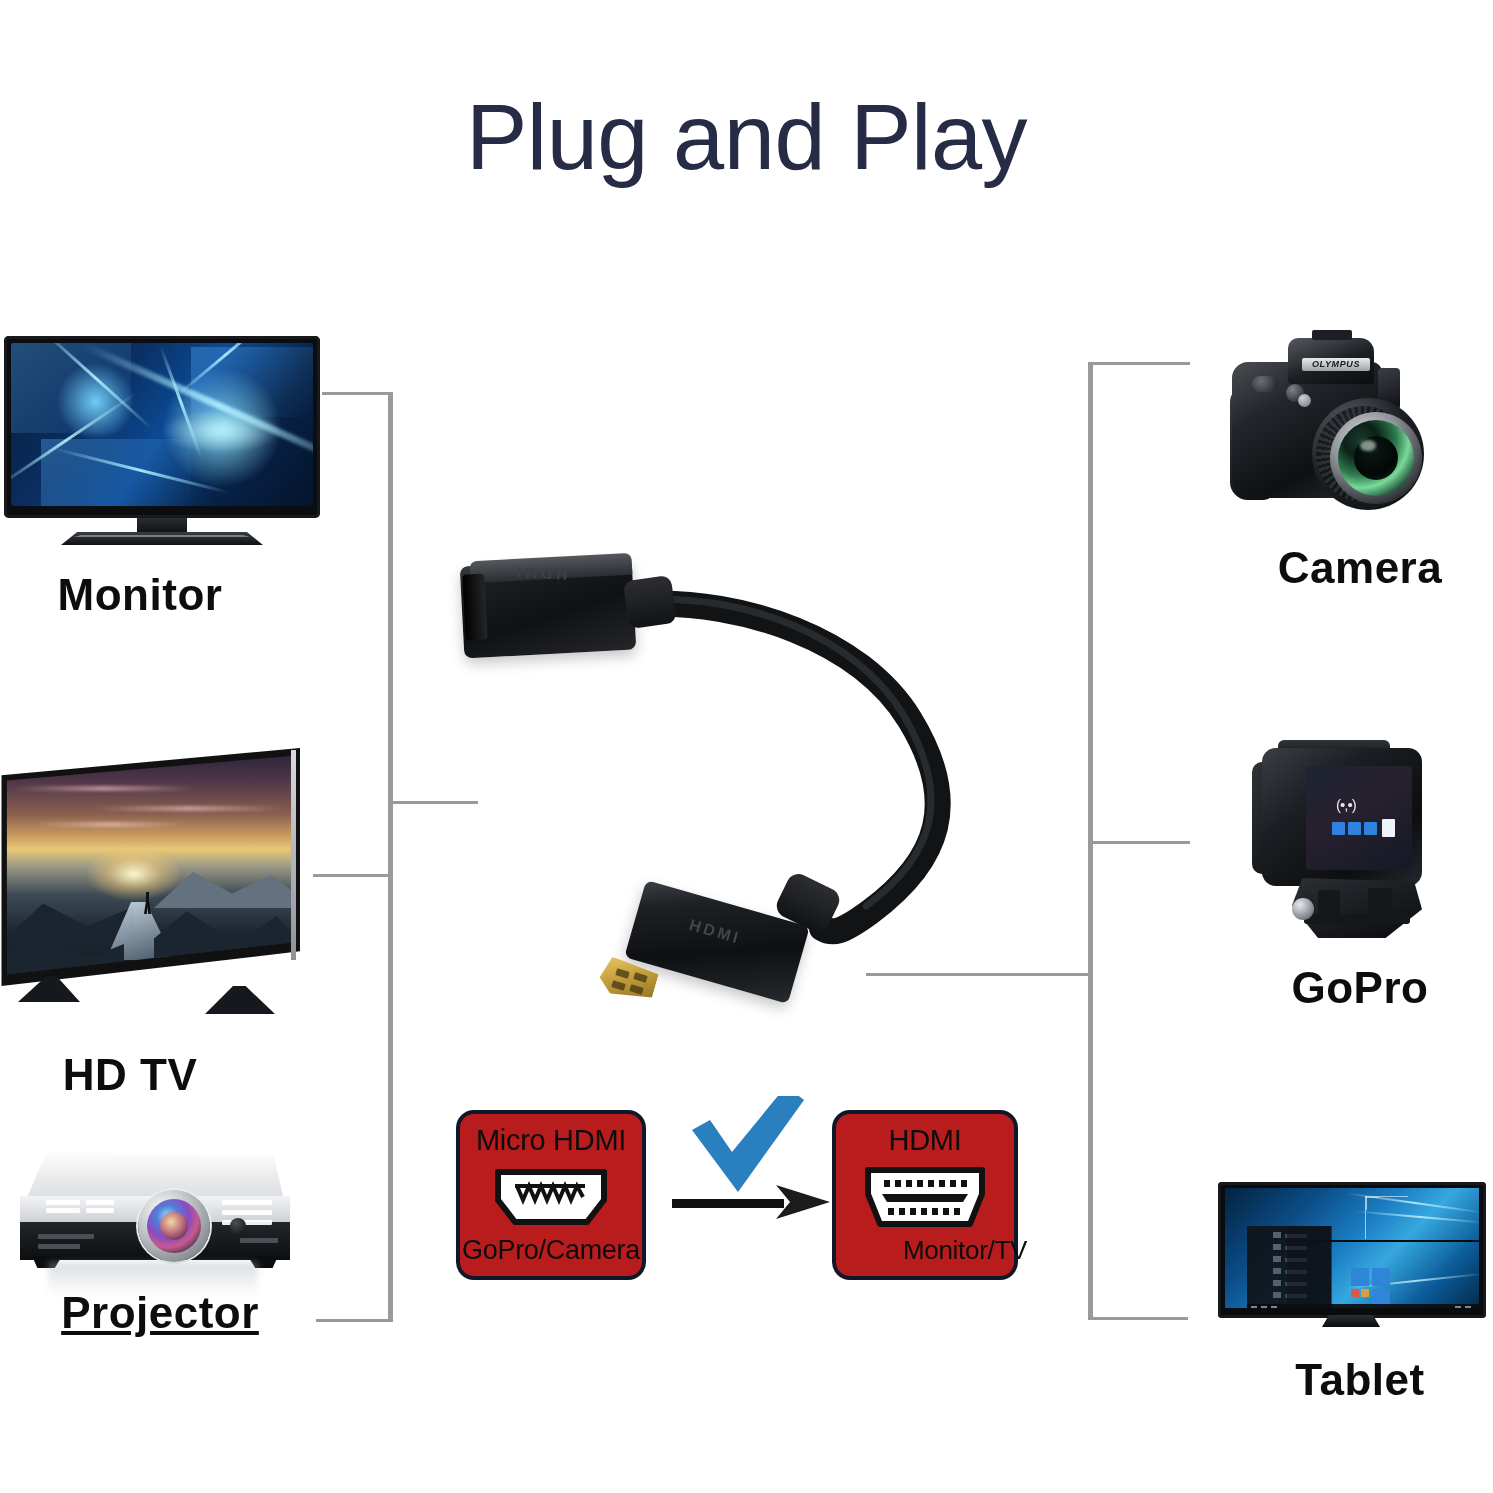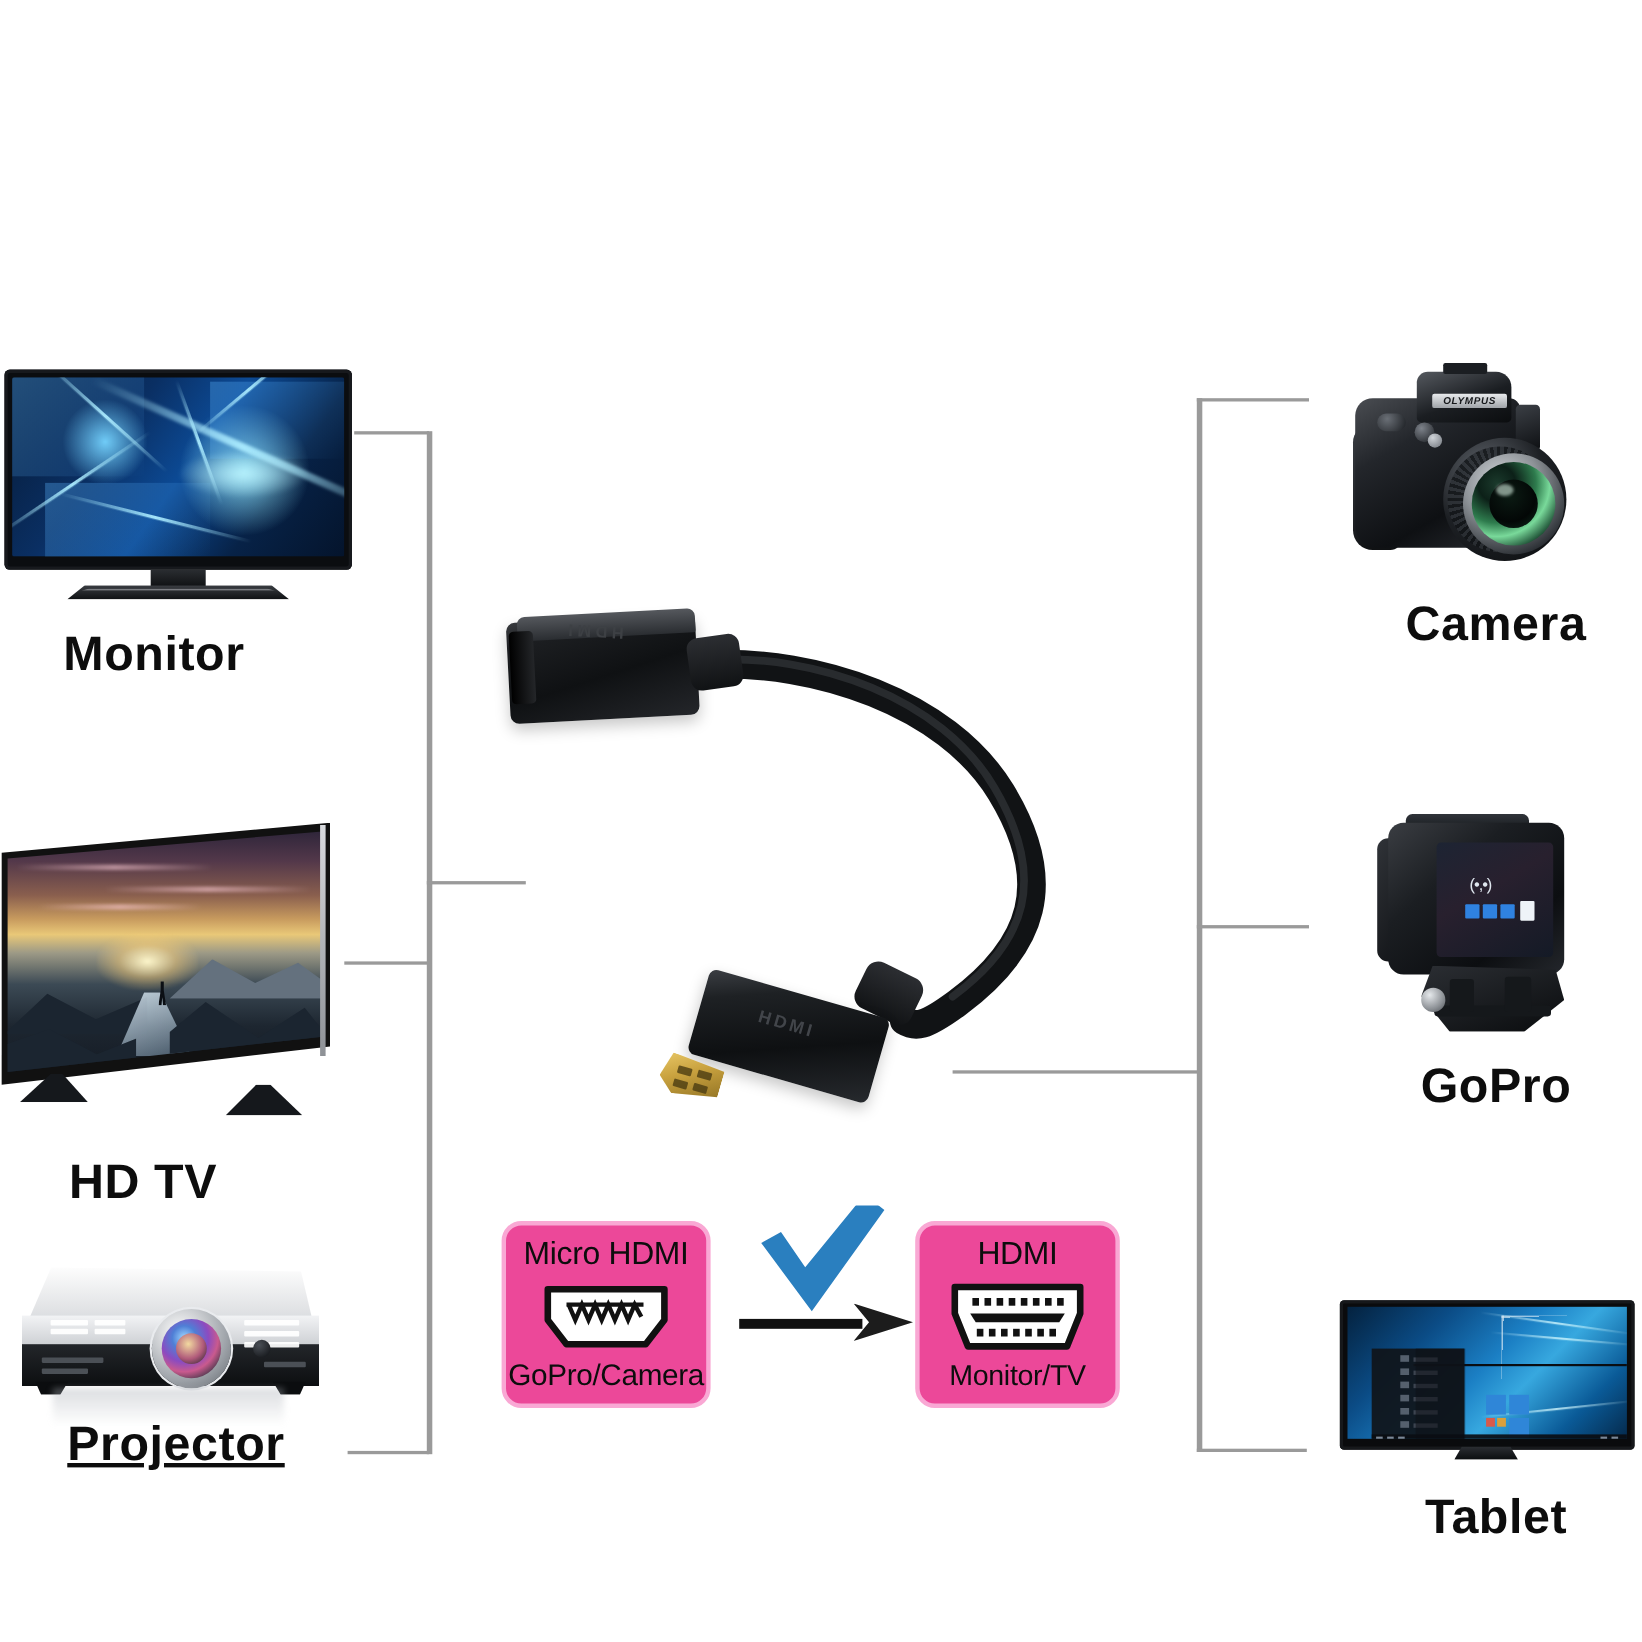--- a/index.html
+++ b/index.html
@@ -210,41 +210,42 @@
         font-family:"Liberation Sans",sans-serif;}
   #cable .plug{position:absolute;left:160px;top:432px;width:56px;height:36px;
         background:linear-gradient(150deg,#e8c766 0%,#c9a23f 40%,#8d6f22 100%);
         transform:rotate(16deg);
         clip-path:polygon(12% 0,100% 12%,100% 78%,26% 100%,0 64%);}
   #cable .plugPin{position:absolute;background:#4b3c12;opacity:.8;transform:rotate(16deg);border-radius:1px;}
   #cable .strain2{position:absolute;left:340px;top:350px;width:56px;height:46px;
         background:linear-gradient(180deg,#2c2e32,#111315);border-radius:12px;transform:rotate(26deg);}
 
   
-  .portcard{position:absolute;background:#ec4899;border:4px solid #f9a8d4;border-radius:18px;
+  .portcard{position:absolute;background:#b91c1c;border:4px solid #0f172a;border-radius:18px;
         box-sizing:border-box;}
   #card-micro{left:456px;top:1110px;width:190px;height:170px;}
   #card-hdmi{left:832px;top:1110px;width:186px;height:170px;}
   .portcard .ct{position:absolute;left:0;top:10px;width:100%;text-align:center;
         color:#0d0d0d;font-size:29px;letter-spacing:-.3px;white-space:nowrap;}
   .portcard .cb{position:absolute;left:0;bottom:10px;width:100%;text-align:center;
         color:#0d0d0d;font-size:27px;letter-spacing:-.3px;white-space:nowrap;}
-  .portcard .cb.big{font-size:26px;}
+  .portcard .cb.big{font-size:26px;margin-left:40px;}
   .portglyph{position:absolute;left:50%;transform:translateX(-50%);}
 
   #arrow{position:absolute;left:672px;top:1185px;width:158px;height:34px;}
   #arrow .shaft{position:absolute;left:0;top:14px;width:112px;height:9px;background:#111;}
   #arrow .head{position:absolute;left:104px;top:0;width:54px;height:34px;background:#1c1c1c;
         clip-path:polygon(0 0,100% 50%,0 100%,26% 50%);}
   #check{position:absolute;left:688px;top:1096px;width:118px;height:104px;}
 </style>
 </head>
 <body>
 
 <div id="title">
+  <span class="l">Plug and Play</span>
 </div>
 
 <div>
   <div class="br-v" style="left:388px;top:392px;height:930px;"></div>
   <div class="br-h" style="left:322px;top:392px;width:68px;"></div>
   <div class="br-h" style="left:388px;top:801px;width:90px;"></div>
   <div class="br-h" style="left:313px;top:874px;width:77px;"></div>
   <div class="br-h" style="left:316px;top:1319px;width:74px;"></div>
 </div>
 

